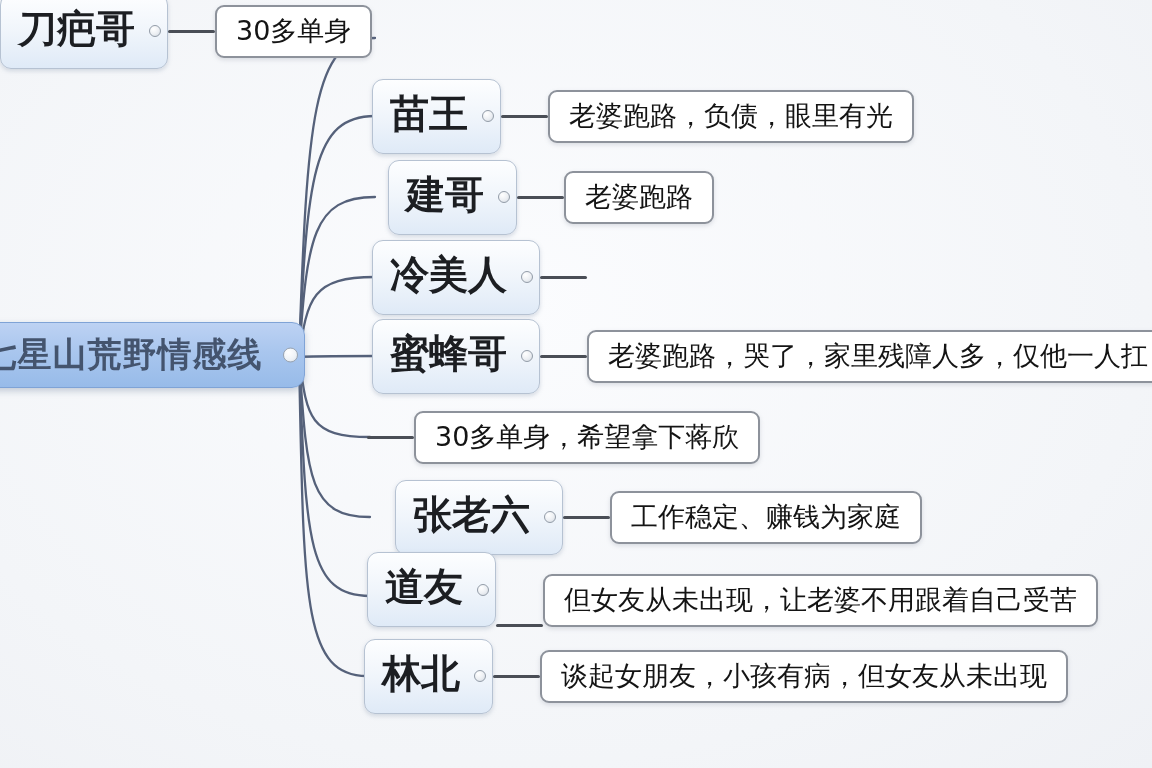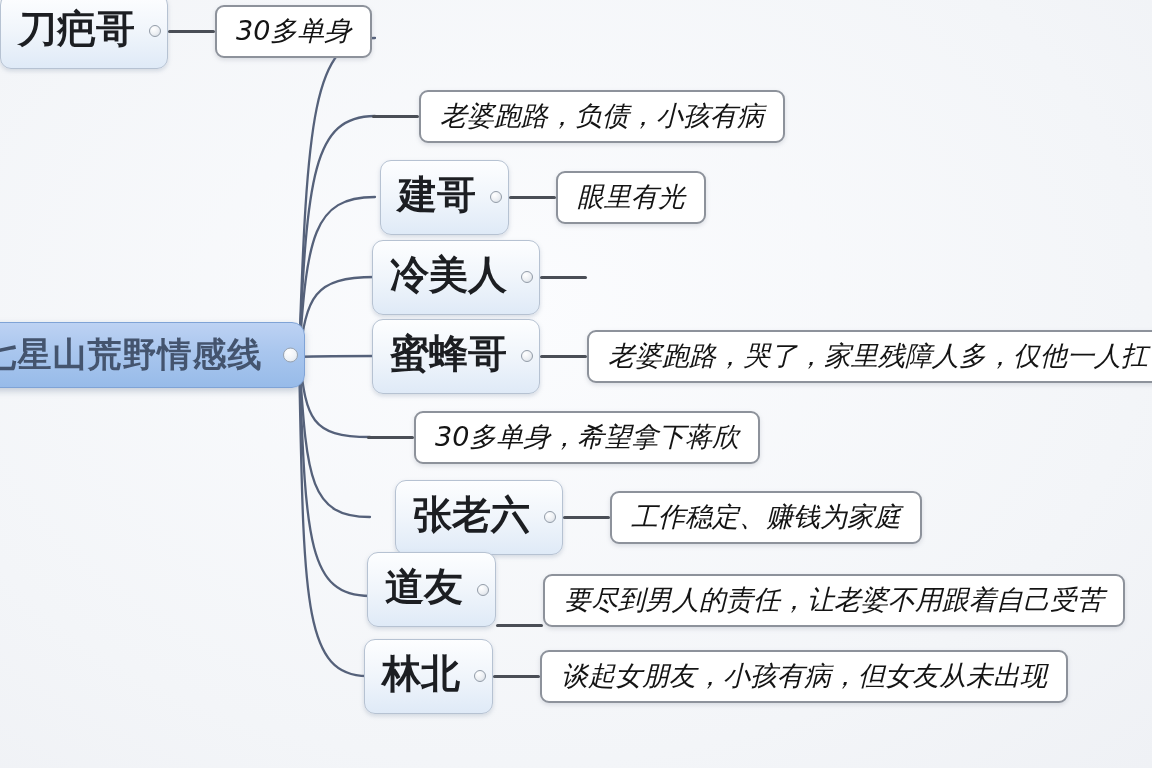--- a/index.html
+++ b/index.html
@@ -108,26 +108,25 @@
     box-sizing: border-box;
     background: #ffffff;
     border: 2px solid var(--desc-border, #8d929b);
     border-radius: 9px;
     padding: 6px 19px 7px 19px;
     font-size: 27px;
     font-weight: 500;
     color: #141414;
     white-space: nowrap;
     box-shadow: 0 2px 4px rgba(130, 140, 155, 0.25);
-    font-style: italic;
   }
   
   .branch:nth-of-type(1) { top: 7px;   left: 372px; }
   .branch:nth-of-type(2) { top: 85px;  left: 372px; }
-  .branch:nth-of-type(3) { top: 166px; left: 380px; }
+  .branch:nth-of-type(3) { top: 166px; left: 388px; }
   .branch:nth-of-type(4) { top: 246px; left: 372px; }
   .branch:nth-of-type(5) { top: 325px; left: 372px; }
   .branch:nth-of-type(6) { top: 406px; left: 367px; }
   .branch:nth-of-type(7) { top: 486px; left: 367px; margin-left: 28px; }
   .branch:nth-of-type(8) { top: 565px; left: 367px; align-items: flex-end; }
   .branch:nth-of-type(9) { top: 645px; left: 364px; }
 </style>
 </head>
 <body>
 
@@ -144,31 +143,35 @@
     <path d="M299 357 C306 536, 306 596, 370 596"></path>
     <path d="M299 357 C304 596, 302 676, 367 676"></path>
   </svg>
 
   <div class="root-node">
     <span class="root-label">七星山荒野情感线</span>
     <span class="root-handle"></span>
   </div>
 
   <div class="branch">
-    <div class="connector-line"></div>
-    <div class="desc-node">老婆跑路，负债，小孩有病</div>
+    <div class="name-node">
+      <span>苗王</span>
+      <span class="node-handle"></span>
+    </div>
+    <div class="connector-line"></div>
+    <div class="desc-node">老婆跑路，负债，眼里有光</div>
   </div>
 
   <div class="branch">
     <div class="name-node">
       <span>建哥</span>
       <span class="node-handle"></span>
     </div>
     <div class="connector-line"></div>
-    <div class="desc-node">眼里有光</div>
+    <div class="desc-node">老婆跑路</div>
   </div>
 
   <div class="branch">
     <div class="name-node">
       <span>冷美人</span>
       <span class="node-handle"></span>
     </div>
     <div class="connector-line"></div>
   </div>
 
@@ -194,21 +197,21 @@
     <div class="connector-line"></div>
     <div class="desc-node">工作稳定、赚钱为家庭</div>
   </div>
 
   <div class="branch">
     <div class="name-node">
       <span>道友</span>
       <span class="node-handle"></span>
     </div>
     <div class="connector-line"></div>
-    <div class="desc-node">要尽到男人的责任，让老婆不用跟着自己受苦</div>
+    <div class="desc-node">但女友从未出现，让老婆不用跟着自己受苦</div>
   </div>
 
   <div class="branch">
     <div class="name-node">
       <span>林北</span>
       <span class="node-handle"></span>
     </div>
     <div class="connector-line"></div>
     <div class="desc-node">谈起女朋友，小孩有病，但女友从未出现</div>
   </div>

